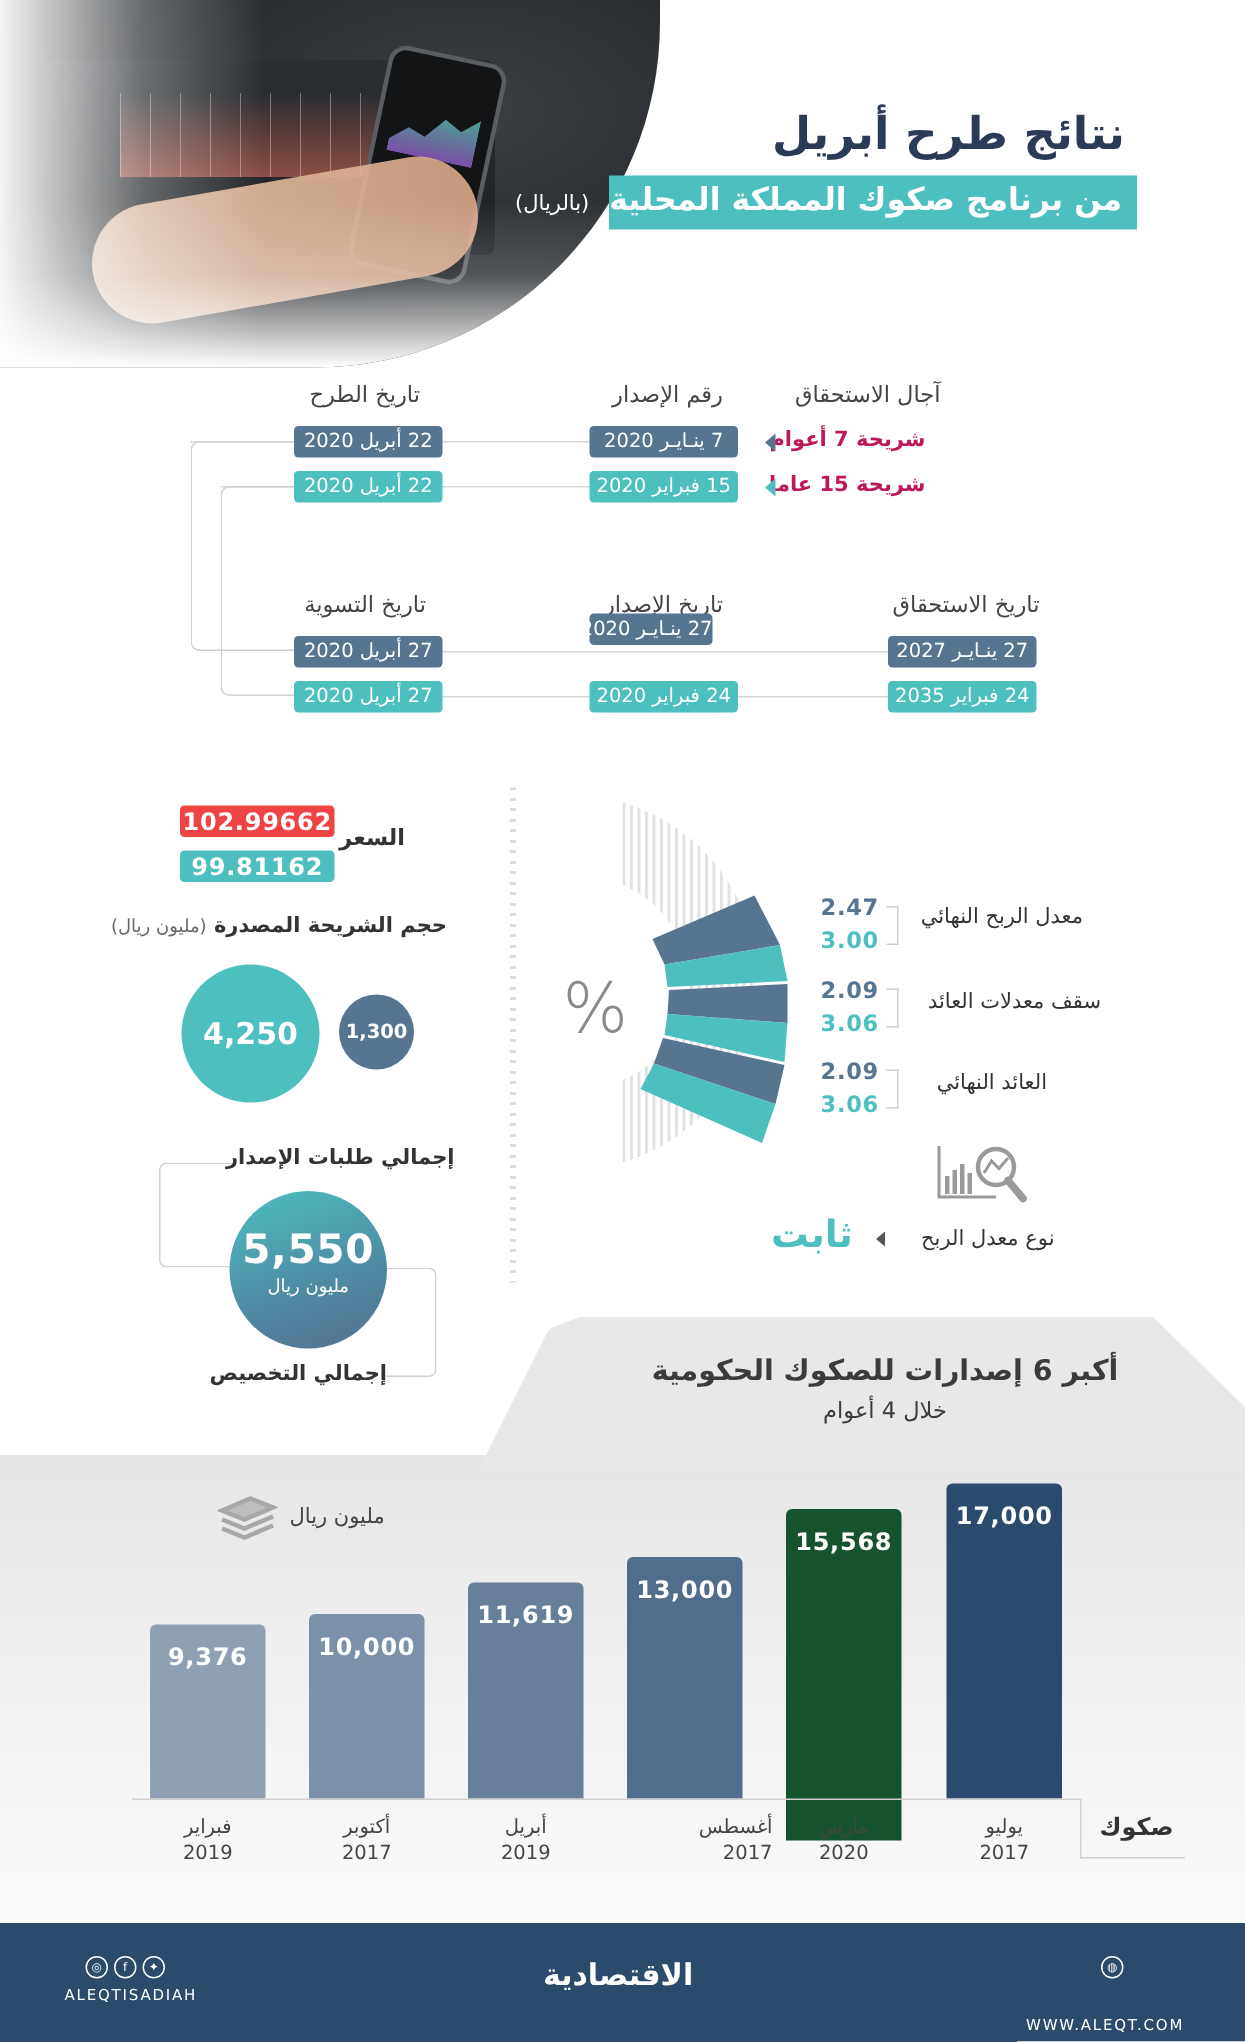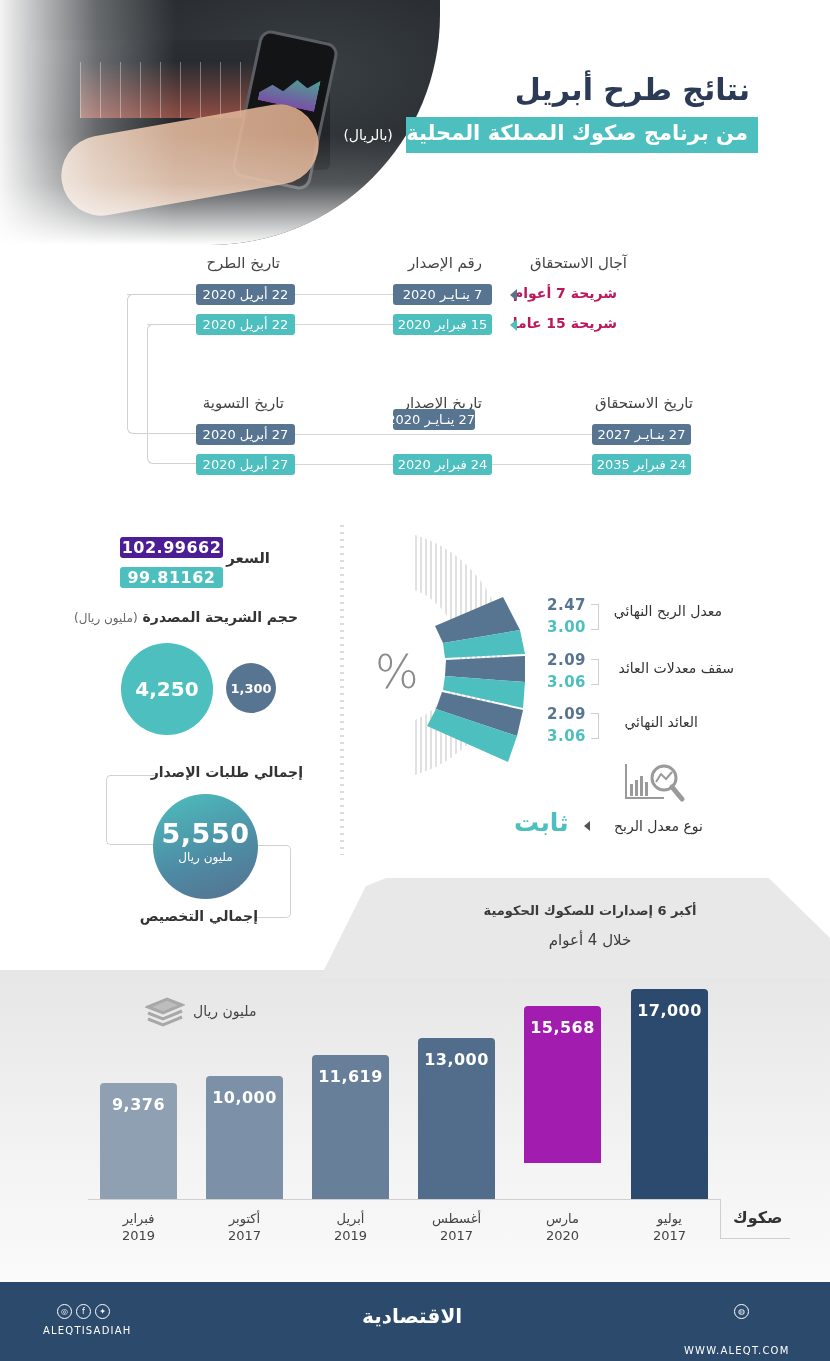--- a/index.html
+++ b/index.html
@@ -88,21 +88,21 @@
   .rtype-arrow { position: absolute; left: 584px; top: 821px; width: 0; height: 0;
                  border-top: 5px solid transparent; border-bottom: 5px solid transparent; border-right: 6px solid #555; }
 
   
   .chart-bg { position: absolute; left: 0; top: 970px; width: 830px; height: 310px;
               background: linear-gradient(180deg,#e6e6e6 0%, #f3f3f3 60%, #fafafa 100%); }
   .chart-tab { position: absolute; left: 320px; top: 878px; width: 510px; height: 100px;
                background: #e8e8e8; clip-path: polygon(13% 0, 88% 0, 100% 60%, 100% 100%, 0 100%, 9% 8%);
                border-radius: 30px 30px 0 0; }
   .chart-title { position: absolute; left: 420px; top: 903px; width: 340px; text-align: center;
-                 font-size: 13px; font-weight: bold; color: #3b3b3b; direction: rtl; }
+                 font-size: 19px; font-weight: bold; color: #3b3b3b; direction: rtl; }
   .chart-subtitle { position: absolute; left: 420px; top: 931px; width: 340px; text-align: center;
                     font-size: 15px; color: #3b3b3b; direction: rtl; }
   .unit-label { position: absolute; left: 193px; top: 1003px; font-size: 14px; color: #444; direction: rtl; }
   .bar { position: absolute; width: 77px; border-radius: 4px 4px 0 0; color: #fff; font-size: 16px;
          font-weight: bold; text-align: center; padding-top: 12px; letter-spacing: .5px; }
   .baseline { position: absolute; left: 88px; top: 1199px; width: 632px; height: 1px; background: #cfcfcf; }
   .axis-box { position: absolute; left: 720px; top: 1199px; width: 70px; height: 40px;
               border-left: 1px solid #cfcfcf; border-bottom: 1px solid #cfcfcf; }
   .axis-name { position: absolute; left: 733px; top: 1208px; font-size: 16px; font-weight: bold; color: #333; direction: rtl; }
   .cat { position: absolute; top: 1210px; width: 77px; text-align: center; font-size: 13px; color: #444; line-height: 17px; }
@@ -176,21 +176,21 @@
     <div class="pill teal" style="left:592px; top:454px; width:99px;">24 فبراير 2035</div>
     <div class="pill teal" style="left:393px; top:454px; width:99px;">24 فبراير 2020</div>
     <div class="pill teal" style="left:196px; top:454px; width:99px;">27 أبريل 2020</div>
   </div>
 </div>
 
 <div class="vdots"></div>
 
 <div>
   <div class="price-label">السعر</div>
-  <div class="price-pill" style="top:537px; background:#4c1d95;">102.99662</div>
+  <div class="price-pill" style="top:537px; background:#ef4444;">102.99662</div>
   <div class="price-pill" style="top:567px; background:#4dbfbf;">99.81162</div>
 </div>
 
 <div>
   <div class="tranche-title">
     <span>حجم الشريحة المصدرة</span>
     <span class="unit">(مليون ريال)</span>
   </div>
   <div class="bubble" style="left:226px; top:663px; width:50px; height:50px; background:#577490; font-size:13px;">1,300</div>
   <div class="bubble" style="left:121px; top:643px; width:92px; height:92px; background:#4dbfbf; font-size:20px;">4,250</div>
@@ -271,41 +271,41 @@
   <g fill="none" stroke="#a8a8a8" stroke-width="3">
     <path d="M3,12 L22,4 L37,10 L18,18 Z" fill="#bdbdbd"></path>
     <path d="M3,18 L18,24 L37,16"></path>
     <path d="M3,24 L18,30 L37,22"></path>
   </g>
 </svg>
 <div class="unit-label">مليون ريال</div>
 
 <div>
   <div class="bar" style="left:631px; top:989px;  height:210px; background:#2b4a6d;">17,000</div>
-  <div class="bar" style="left:524px; top:1006px; height:157px; background:#a21caf;">15,568</div>
+  <div class="bar" style="left:524px; top:1006px; height:221px; background:#14532d;">15,568</div>
   <div class="bar" style="left:418px; top:1038px; height:161px; background:#526d8b;">13,000</div>
   <div class="bar" style="left:312px; top:1055px; height:144px; background:#687f99;">11,619</div>
   <div class="bar" style="left:206px; top:1076px; height:123px; background:#7c90a7;">10,000</div>
   <div class="bar" style="left:100px; top:1083px; height:116px; background:#8fa0b3;">9,376</div>
 </div>
 
 <div class="baseline"></div>
 <div class="axis-box"></div>
 <div class="axis-name">صكوك</div>
 
 <div>
   <div class="cat" style="left:631px;">
     <div>يوليو</div>
     <div>2017</div>
   </div>
   <div class="cat" style="left:524px;">
     <div>مارس</div>
     <div>2020</div>
   </div>
-  <div class="cat" style="left:418px;">
+  <div class="cat" style="left:438px;text-align:right;">
     <div>أغسطس</div>
     <div>2017</div>
   </div>
   <div class="cat" style="left:312px;">
     <div>أبريل</div>
     <div>2019</div>
   </div>
   <div class="cat" style="left:206px;">
     <div>أكتوبر</div>
     <div>2017</div>

